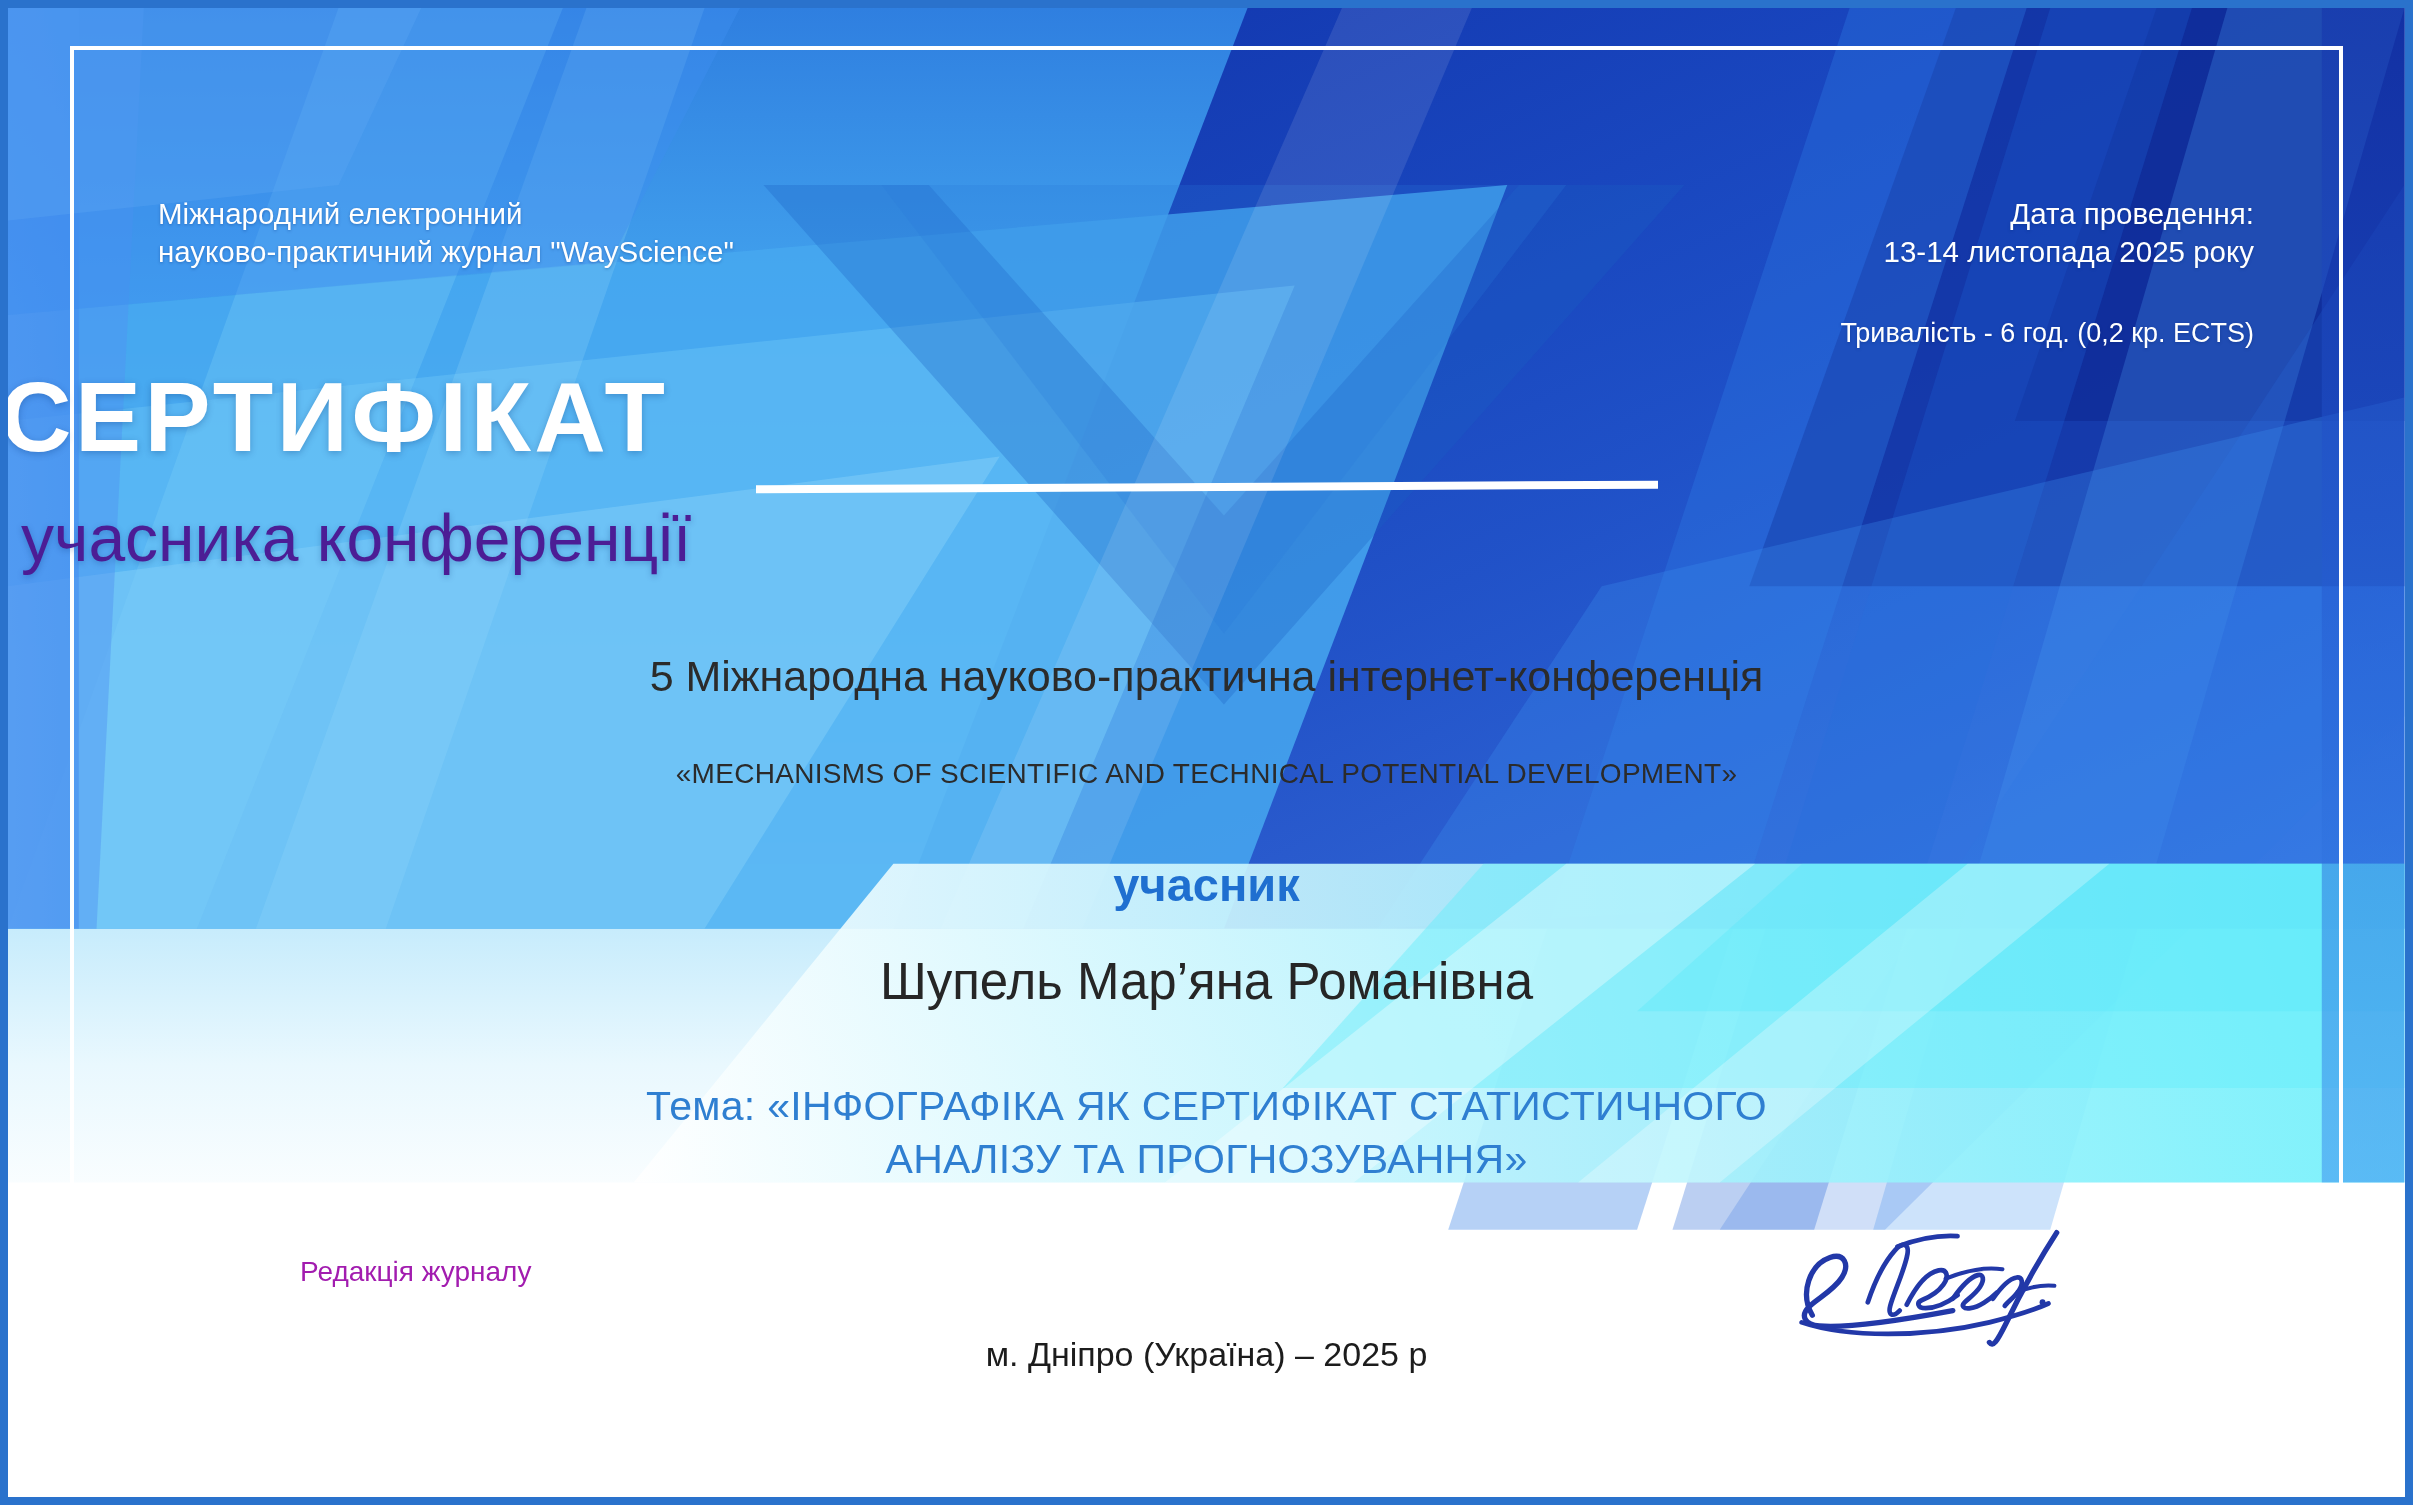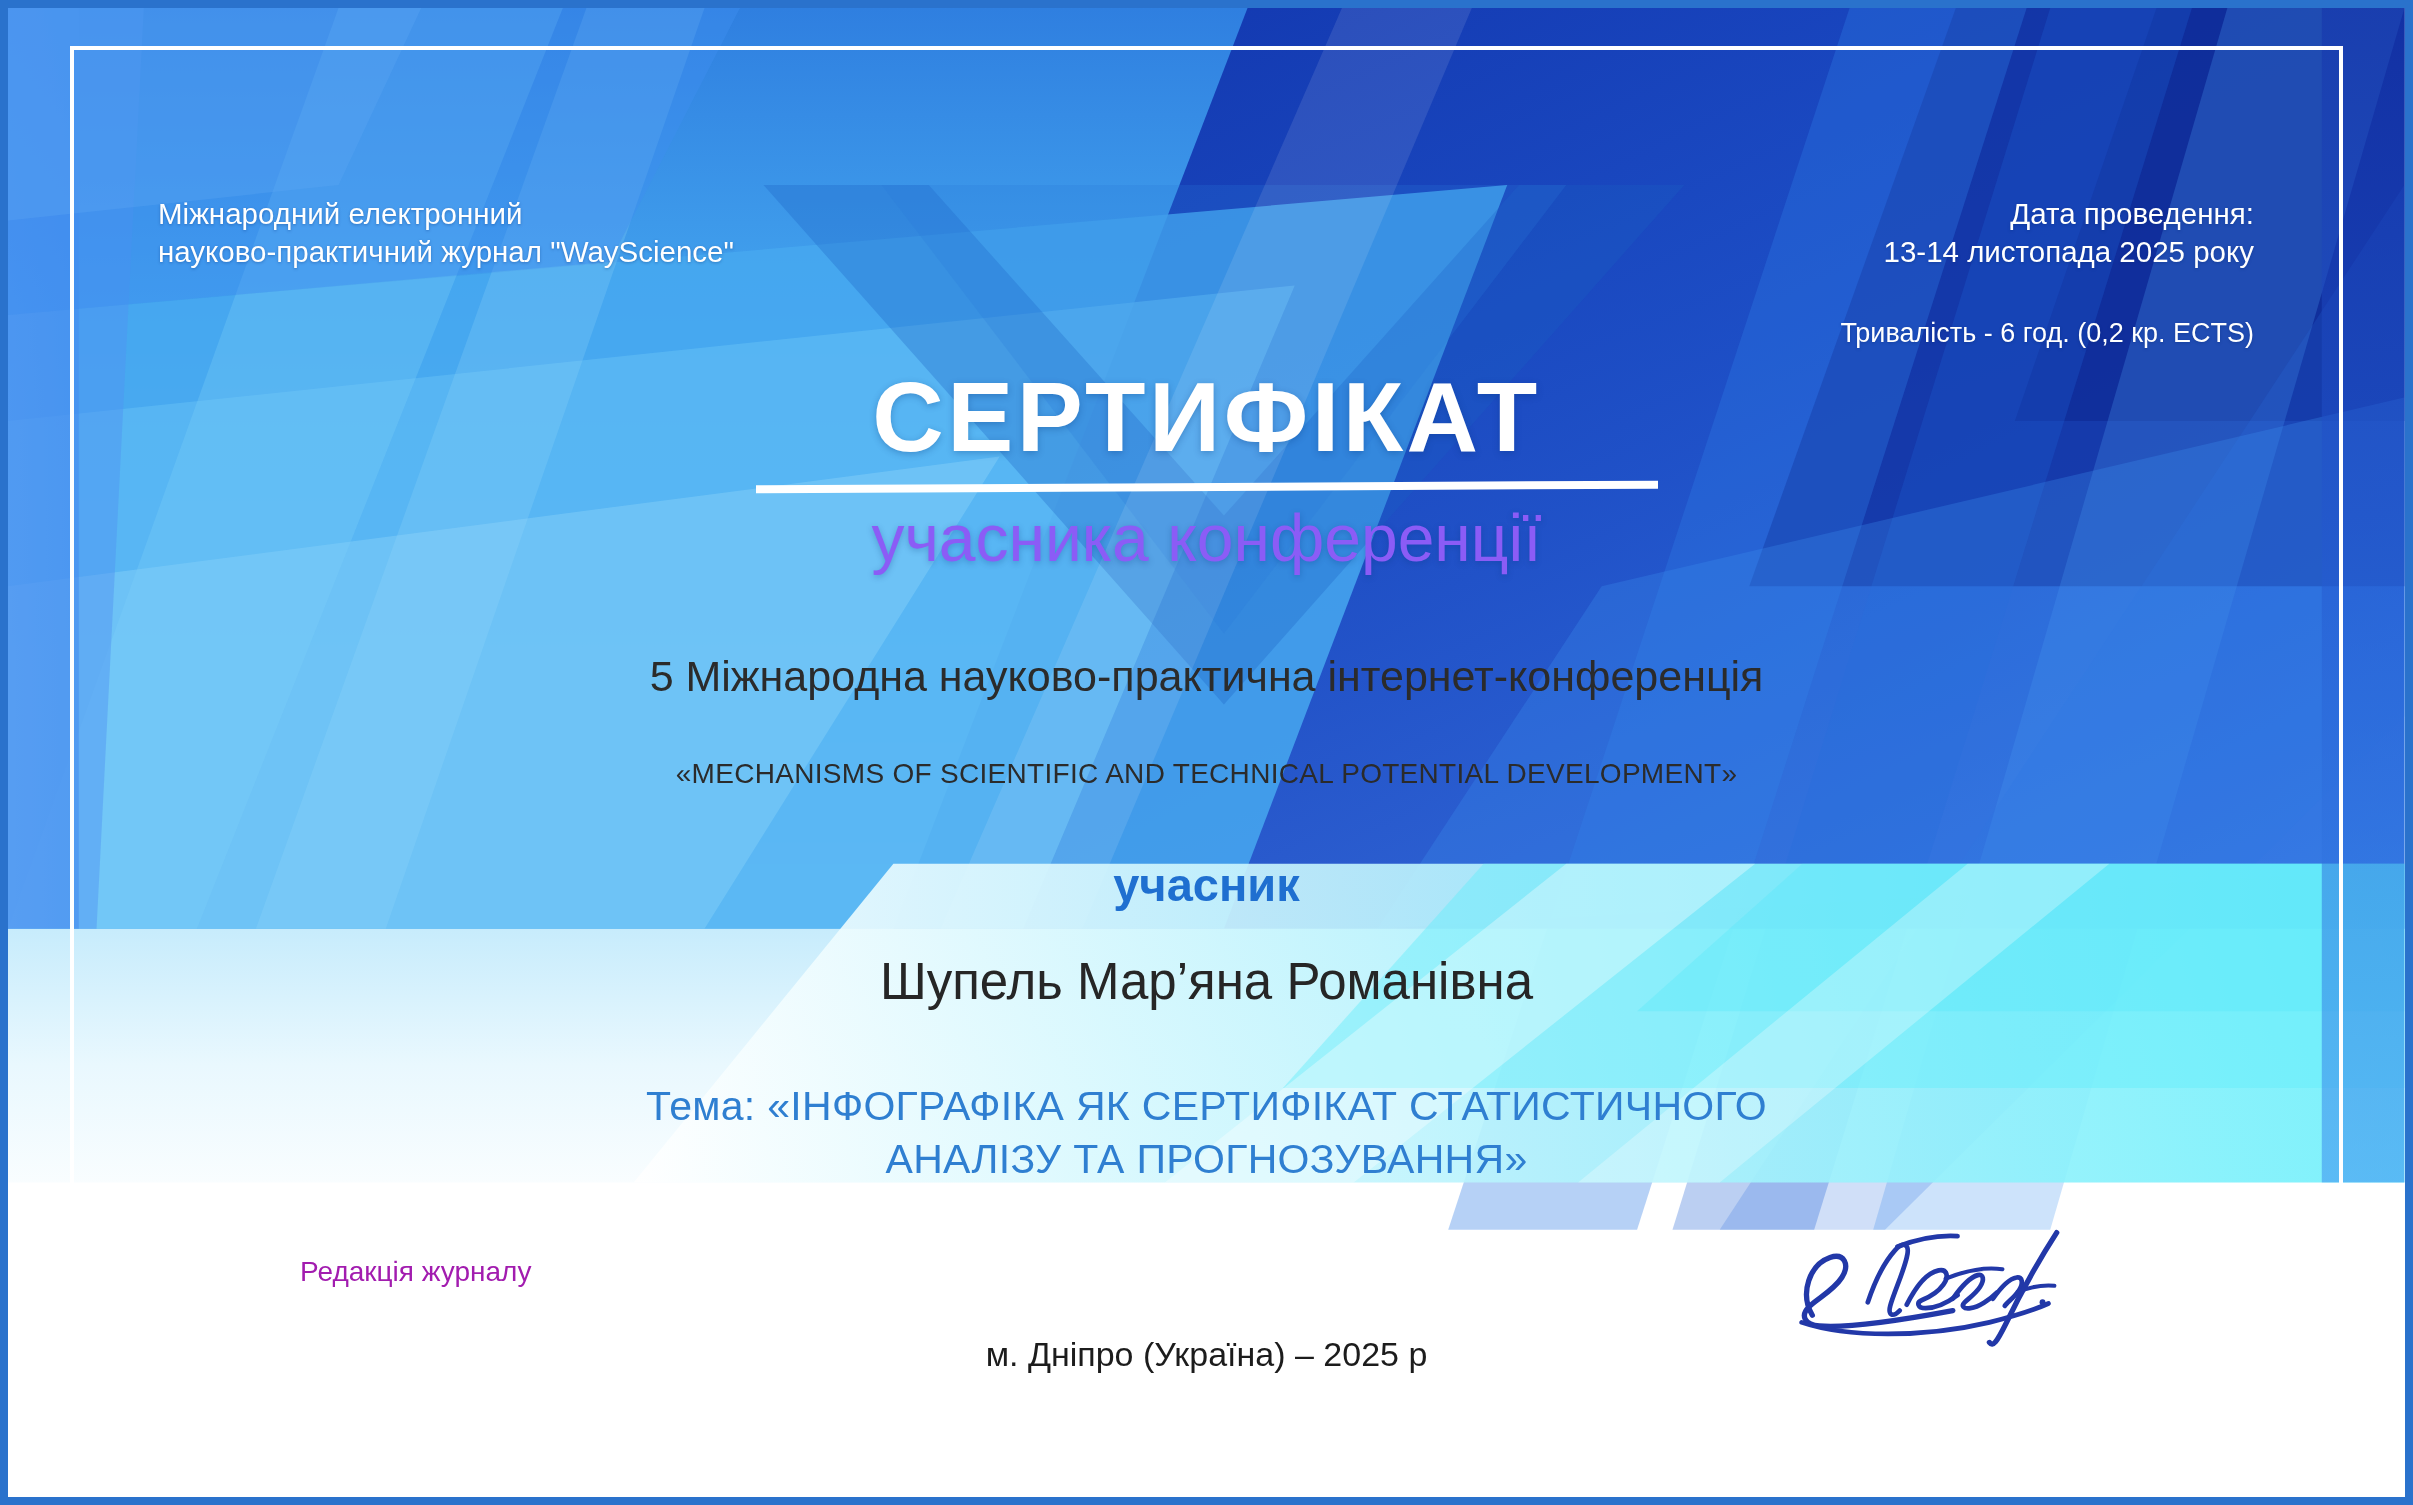--- a/index.html
+++ b/index.html
@@ -87,44 +87,44 @@
     font-size: 27px;
     text-align: right;
     text-shadow: 0 1.2px 3px rgba(0,40,110,0.35);
   }
 
   
   .title-block {
     left: 0;
     right: 0;
     top: 367px;
-    text-align: center;
   }
   .cert-title {
     color: #ffffff;
     font-size: 99px;
     font-weight: bold;
     letter-spacing: 3.5px;
     line-height: 1;
     text-shadow: 0 2.4px 7px rgba(0,50,120,0.30);
   }
   .title-rule {
     width: 902px;
     height: 7.7px;
     background: #ffffff;
     margin: 16.5px auto 0 auto;
     transform: skewY(-0.30deg);
   }
   .cert-subtitle {
-    color: #8b5cf6;
+    color: #4c1d95;
     font-size: 66px;
     font-weight: 400;
     margin-top: 14px;
     line-height: 1.05;
     text-shadow: 0 1.8px 5.9px rgba(0,50,120,0.28);
+    padding-left: 21px;
   }
 
   
   .conf-line {
     left: 0; right: 0;
     top: 652px;
     text-align: center;
     color: #2b2b2b;
     font-size: 43px;
     font-weight: 400;

